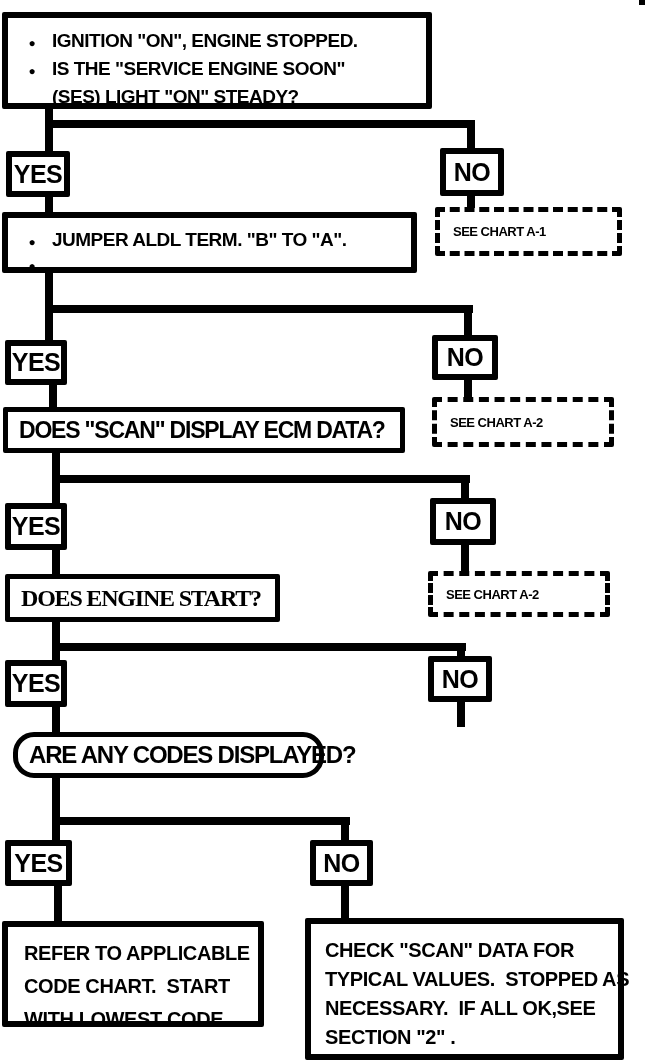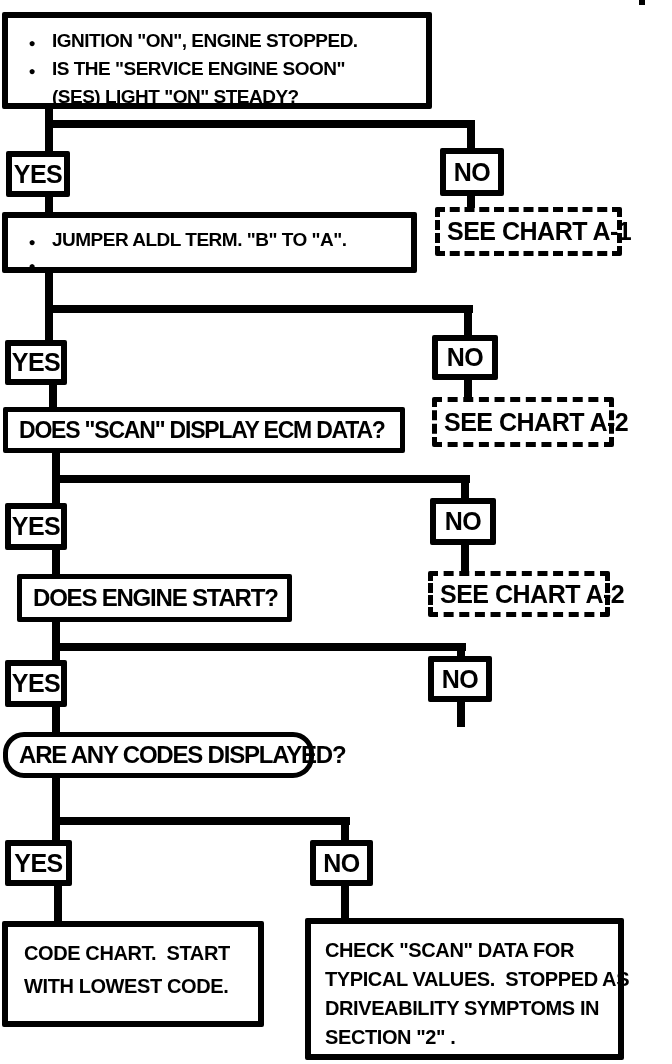--- a/index.html
+++ b/index.html
@@ -20,22 +20,22 @@
     border-radius:2px;
   }
   .yesno {
     border-width:6px;
     display:flex; align-items:center; justify-content:center;
     font-size:25px; letter-spacing:-0.5px;
   }
   .dashed {
     border:5px dashed #000;
     display:flex; align-items:center;
-    padding-left:7px;
-    font-size:25px; letter-spacing:-0.5px;
+    padding-left:13px;
+    font-size:13px; letter-spacing:-0.5px;
     white-space:pre;
   }
   .bul-box { padding:10px 4px 0 14px; }
   .bullet-row { display:flex; align-items:baseline; }
   .bullet-cell {
     width:20px; flex:0 0 20px;
     text-align:center;
     font-size:12px;
   }
   .bullet-text {
@@ -62,25 +62,25 @@
   #no1  { left:440px; top:148px; width:64px;  height:48px; }
   #a1   { left:435px; top:207px; width:187px; height:49px; }
   #q2   { left:2px;   top:212px; width:415px; height:61px;  border-width:6px; }
   #yes2 { left:5px;   top:340px; width:62px;  height:45px; }
   #no2  { left:432px; top:335px; width:66px;  height:45px; }
   #a2a  { left:432px; top:397px; width:182px; height:50px; }
   #q3   { left:3px;   top:407px; width:402px; height:46px;  font-size:23px; }
   #yes3 { left:5px;   top:503px; width:62px;  height:47px; }
   #no3  { left:430px; top:498px; width:66px;  height:47px; }
   #a2b  { left:428px; top:571px; width:182px; height:46px; }
-  #q4   { left:17px;   top:574px; width:275px; height:48px; }
+  #q4   { left:5px;   top:574px; width:275px; height:48px;font-family:Liberation Serif, serif; }
   #yes4 { left:5px;   top:660px; width:62px;  height:47px; }
   #no4  { left:428px; top:656px; width:64px;  height:46px; }
   #a3   { left:426px; top:726px; width:182px; height:45px; }
-  #q5   { left:3px;   top:732px; width:311px; height:46px;border-radius:21px; }
+  #q5   { left:13px;   top:732px; width:311px; height:46px;border-radius:21px; }
   #yes5 { left:5px;   top:840px; width:67px;  height:46px; }
   #no5  { left:310px; top:840px; width:63px;  height:46px; }
   #fyes { left:2px;   top:921px; width:262px; height:106px; border-width:6px;
           padding:10px 2px 0 16px; }
   #fyes .fl { line-height:33px; }
   #fno  { left:305px; top:918px; width:319px; height:142px; border-width:6px;
           padding:12px 2px 0 14px; }
   #fno .fl { line-height:29px; }
 
   
@@ -164,27 +164,28 @@
 
   <div id="yes4" class="node yesno">YES</div>
   <div id="no4" class="node yesno">NO</div>
 
   <div id="q5" class="node q-box">ARE ANY CODES DISPLAYED?</div>
 
   <div id="yes5" class="node yesno">YES</div>
   <div id="no5" class="node yesno">NO</div>
 
   <div id="fyes" class="node final">
+    <div class="fl">REFER TO APPLICABLE</div>
     <div class="fl">CODE CHART.  START</div>
     <div class="fl">WITH LOWEST CODE.</div>
   </div>
   <div id="fno" class="node final">
     <div class="fl">CHECK "SCAN" DATA FOR</div>
     <div class="fl">TYPICAL VALUES.  STOPPED AS</div>
-    <div class="fl">DRIVEABILITY SYMPTOMS IN</div>
+    <div class="fl">NECESSARY.  IF ALL OK,SEE</div>
     <div class="fl">SECTION "2" .</div>
   </div>
 
   <div id="c1a" class="ln"></div>
   <div id="c1h" class="ln"></div>
   <div id="c1b" class="ln"></div>
   <div id="c1c" class="ln"></div>
   <div id="c1d" class="ln"></div>
 
   <div id="c2a" class="ln"></div>

